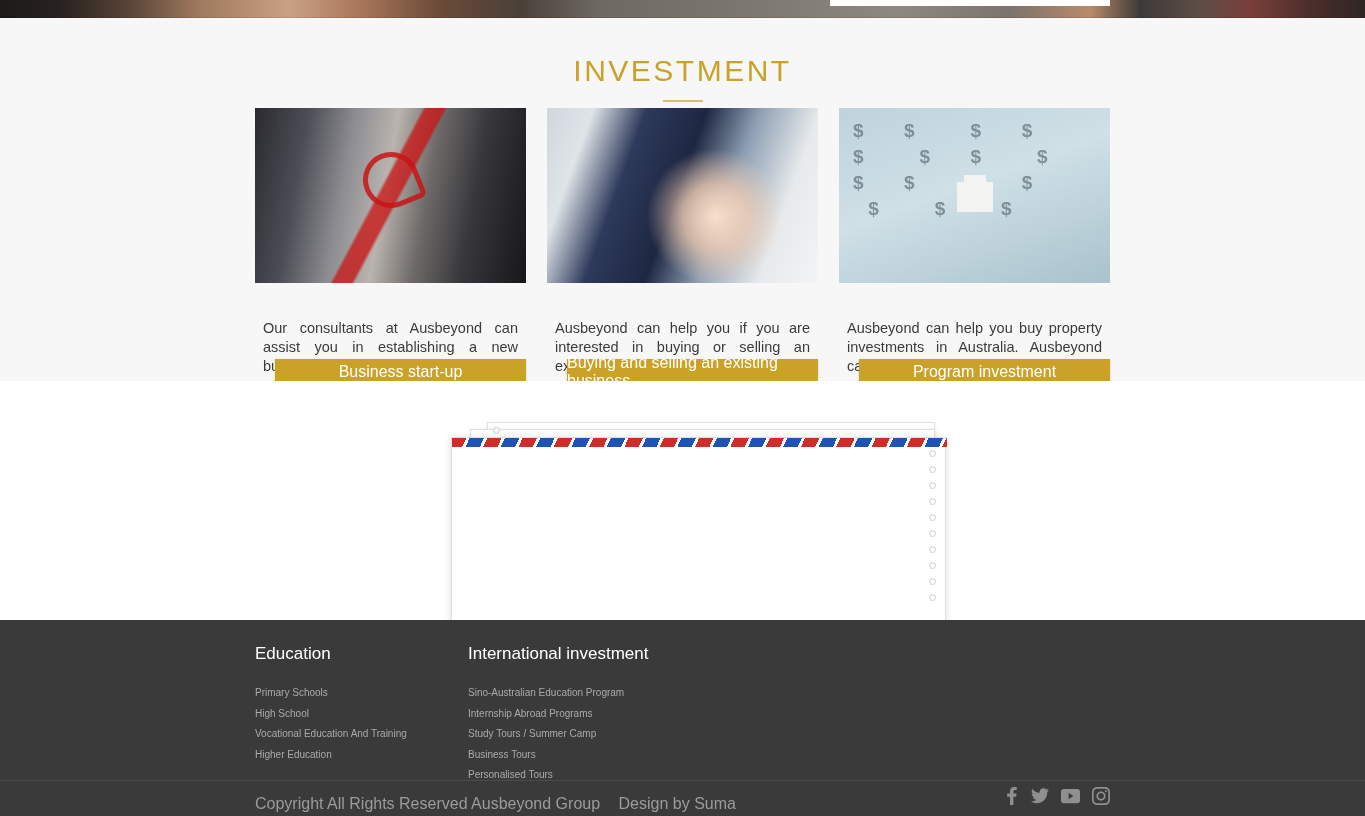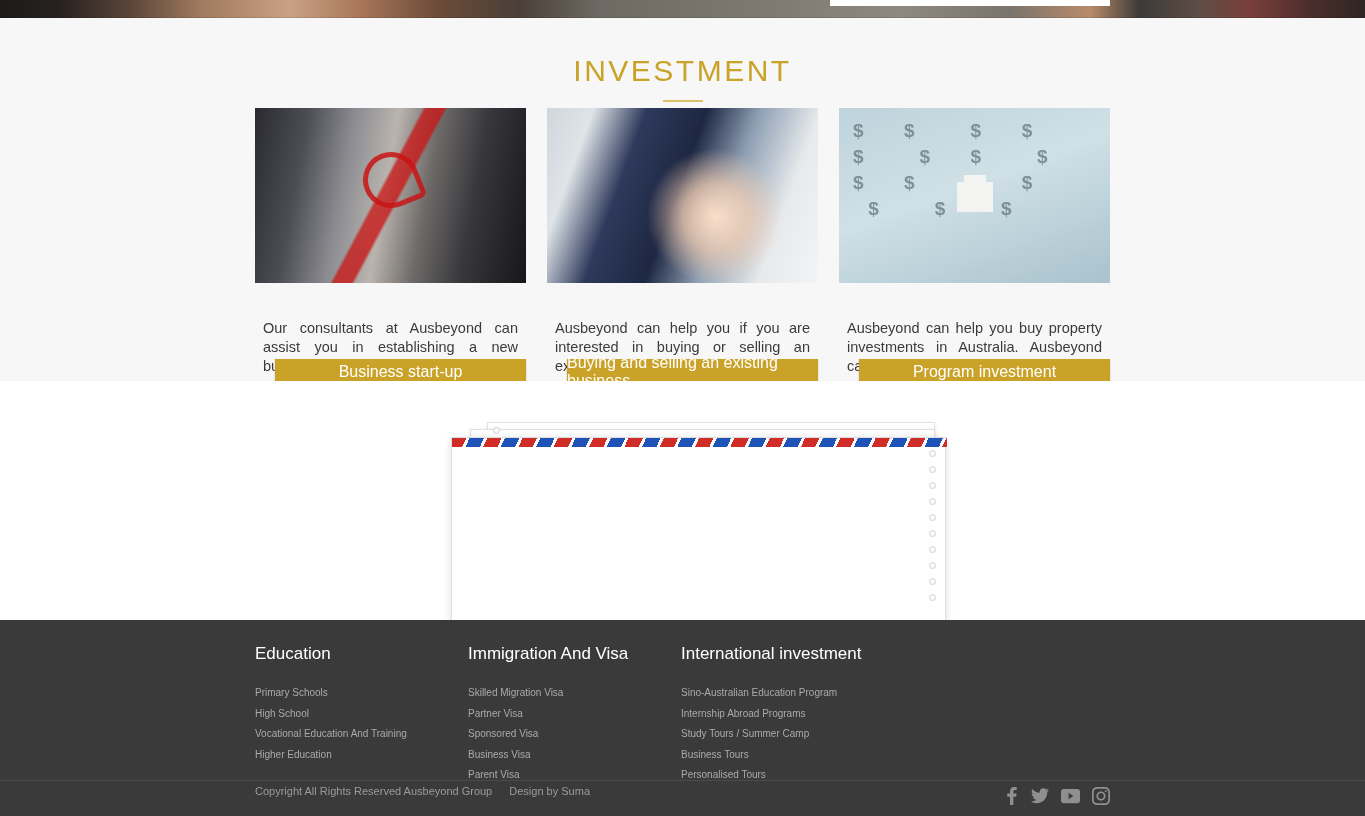--- a/index.html
+++ b/index.html
@@ -217,22 +217,22 @@
     margin-bottom: 5px;
     cursor: pointer;
   }
 
   .copyright-bar {
     position: absolute; left: 0; top: 160px;
     width: 1365px; height: 36px;
     border-top: 1px solid #4a4a4a;
   }
   .copy-text {
-    position: absolute; left: 255px; top: 4px;
-    font-size: 11px; color: #9b9b9b;
+    position: absolute; left: 255px; top: 14px;
+    font-size: 16px; color: #9b9b9b;
   }
   .copy-text .design { margin-left: 14px; }
   .social {
     position: absolute; right: 255px; top: 6px;
     display: flex; gap: 12px; align-items: center;
   }
   .social svg { fill: #8f8f8f; cursor: pointer; }
 </style>
 </head>
 <body>
@@ -312,30 +312,20 @@
     <div class="fcol fcol-0">
       <h3>Education</h3>
       <ul>
         <li>Primary Schools</li>
         <li>High School</li>
         <li>Vocational Education And Training</li>
         <li>Higher Education</li>
       </ul>
     </div>
 
-    <div class="fcol fcol-1">
-      <h3>Immigration And Visa</h3>
-      <ul>
-        <li>Skilled Migration Visa</li>
-        <li>Partner Visa</li>
-        <li>Sponsored Visa</li>
-        <li>Business Visa</li>
-        <li>Parent Visa</li>
-      </ul>
-    </div>
 
 
     <div class="fcol fcol-3">
       <h3>International investment</h3>
       <ul>
         <li>Sino-Australian Education Program</li>
         <li>Internship Abroad Programs</li>
         <li>Study Tours / Summer Camp</li>
         <li>Business Tours</li>
         <li>Personalised Tours</li>

